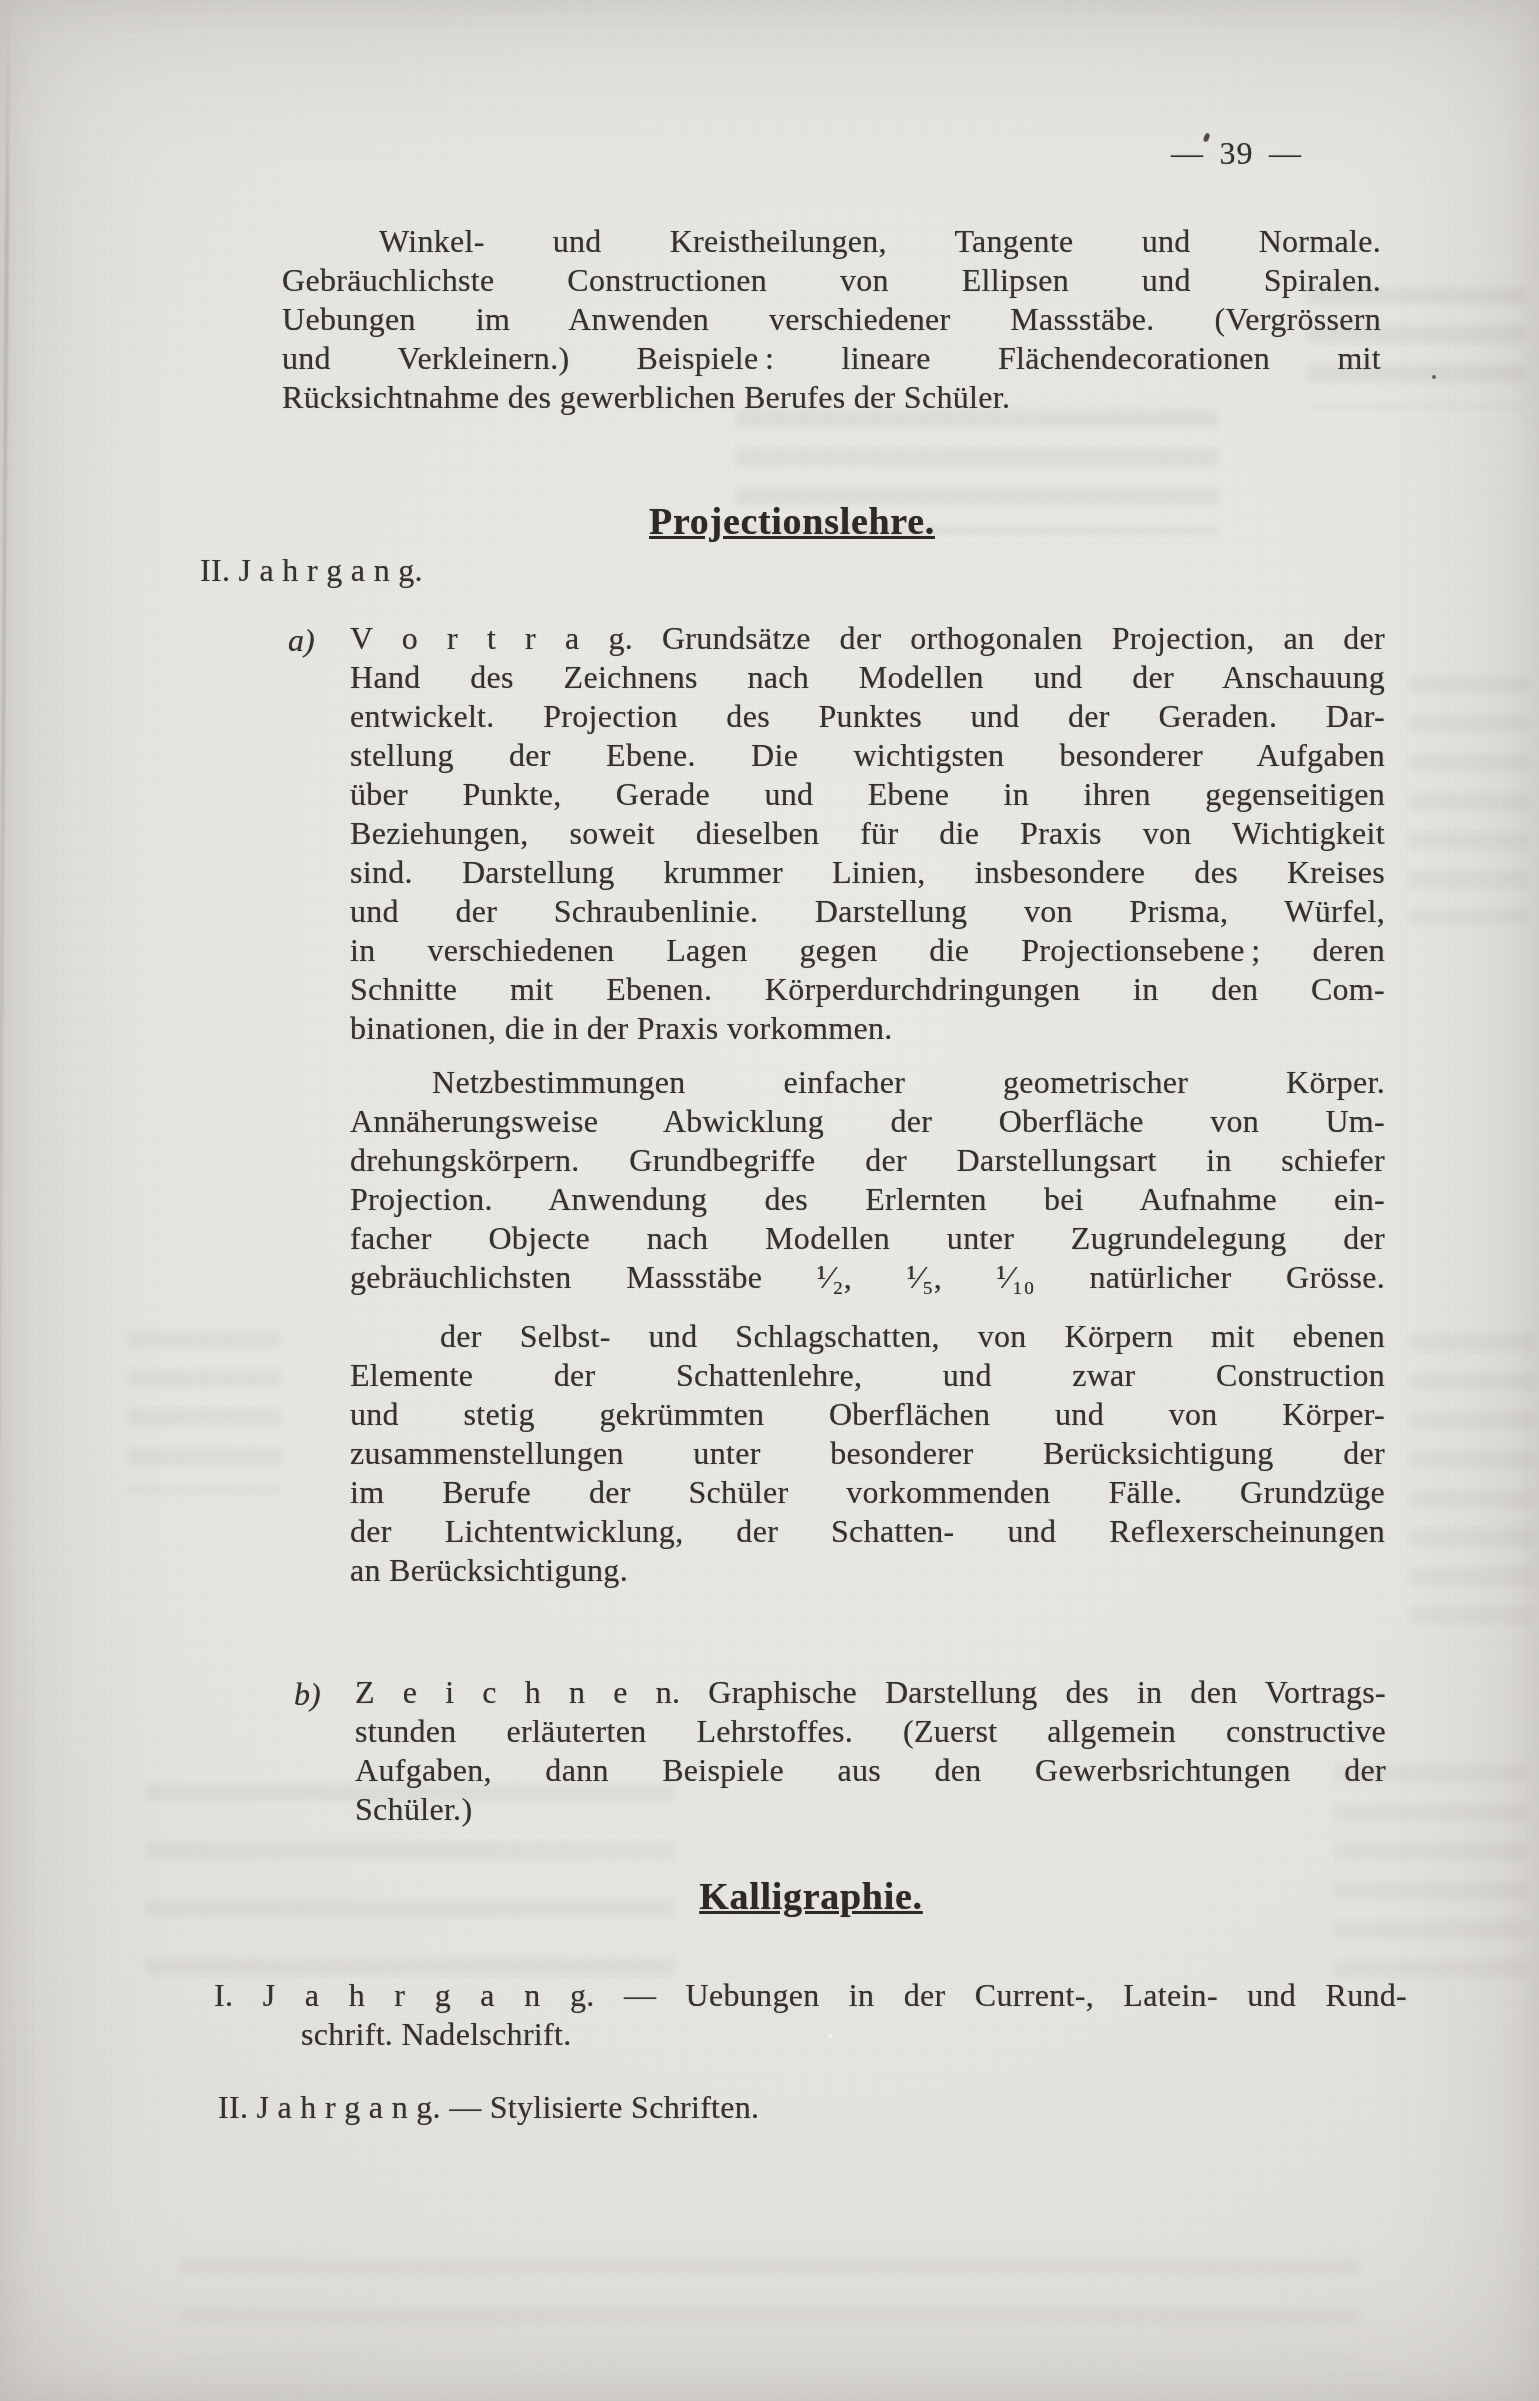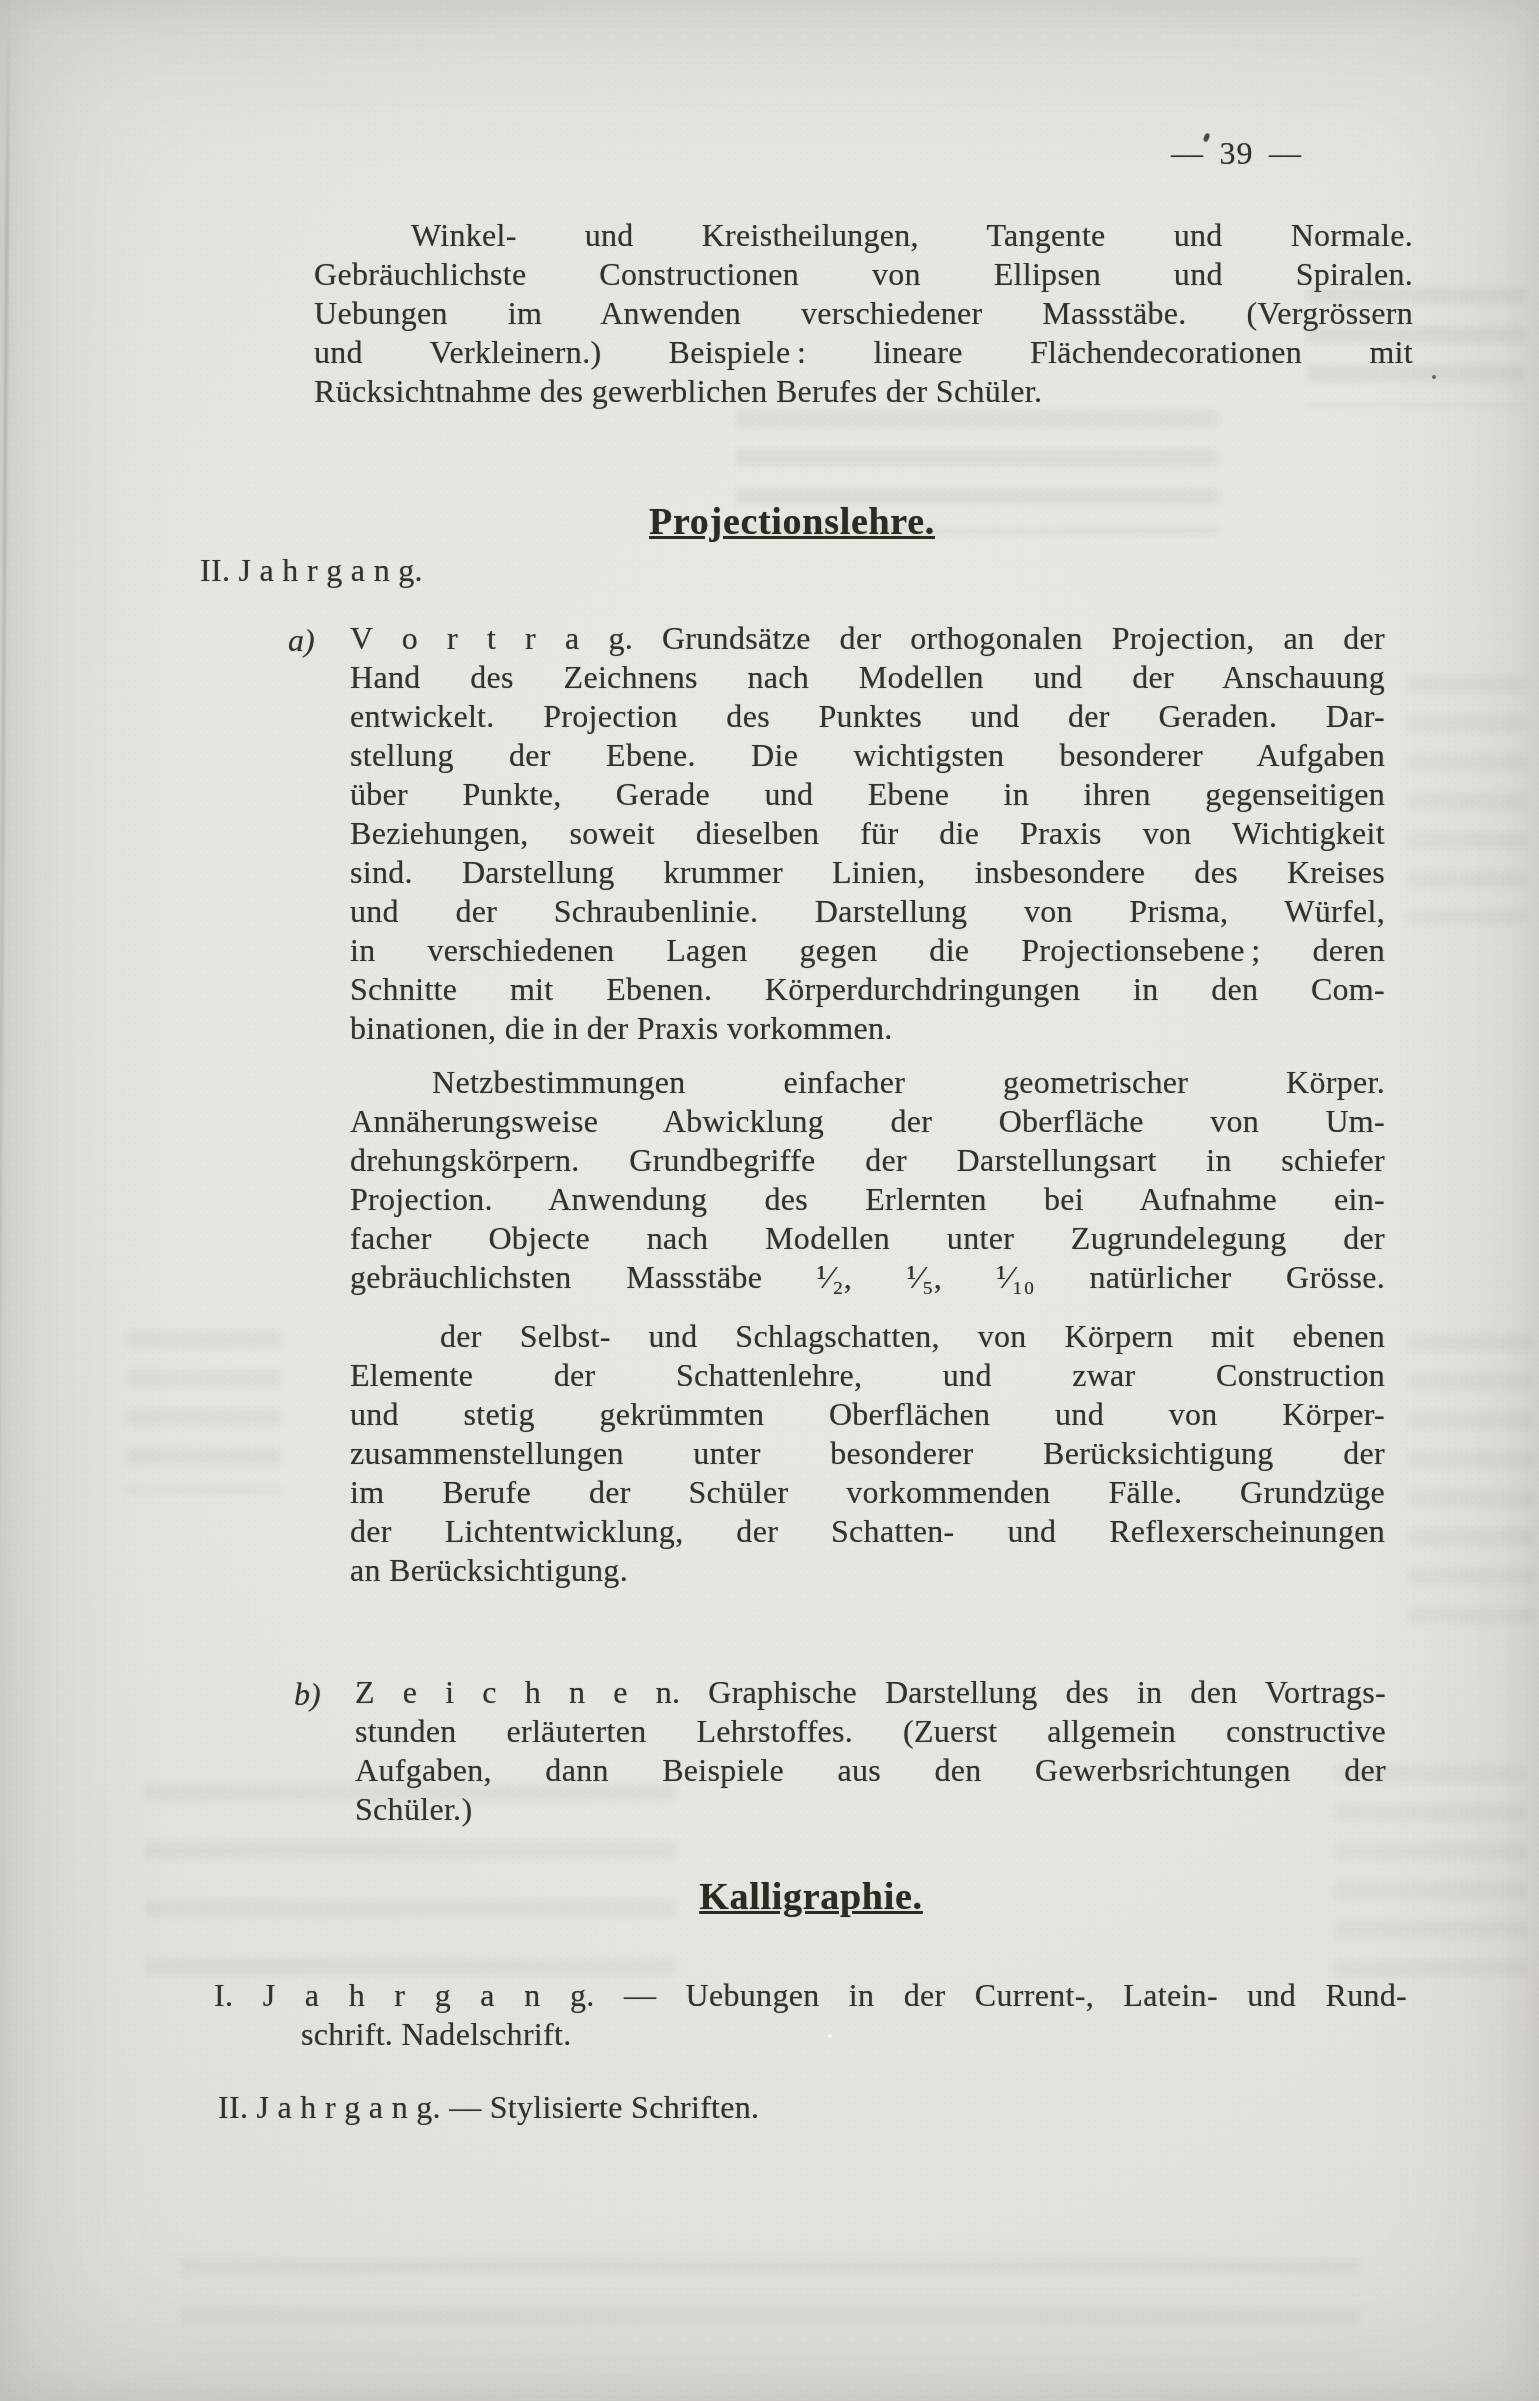--- a/index.html
+++ b/index.html
@@ -29,21 +29,21 @@
     font-size:32px;line-height:39px;letter-spacing:0.3px;
     text-shadow:0 0 0.9px rgba(53,48,42,0.55);
   }
   .jline{text-align:justify;text-align-last:justify;text-justify:inter-word;}
   .last-left .jline:last-child{text-align-last:left;}
   .indent-first .jline:first-child{text-indent:var(--ind,86px);}
 
   .page-number{top:134px;left:276px;width:1026px;text-align:right;
     font-size:32px;letter-spacing:0.9px;word-spacing:6.8px;}
 
-  .intro{top:216px;left:282px;width:1099px;margin-left:32px;--ind:97px;}
+  .intro{top:222px;left:282px;width:1099px;--ind:97px;}
 
   .heading{font-weight:700;text-align:center;color:#2d2a24;
     text-shadow:0 0 0.9px rgba(45,42,36,0.6);letter-spacing:0.7px;text-decoration:underline;}
   .h-proj{top:500px;left:279px;width:1026px;font-size:38px;line-height:43px;}
   .h-kall{top:1875px;left:298px;width:1026px;font-size:38px;line-height:43px;}
 
   .year-ii{top:551px;left:200px;width:1112px;}
 
   .item{position:absolute;}
   .item-a{top:619px;left:350px;width:1035px;}

